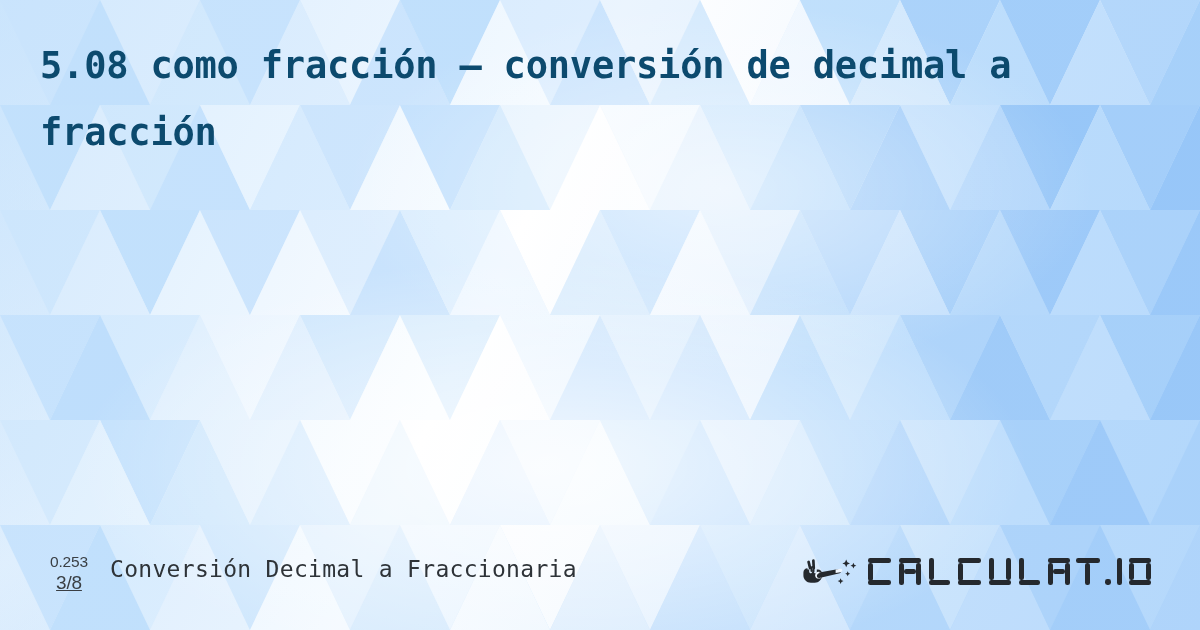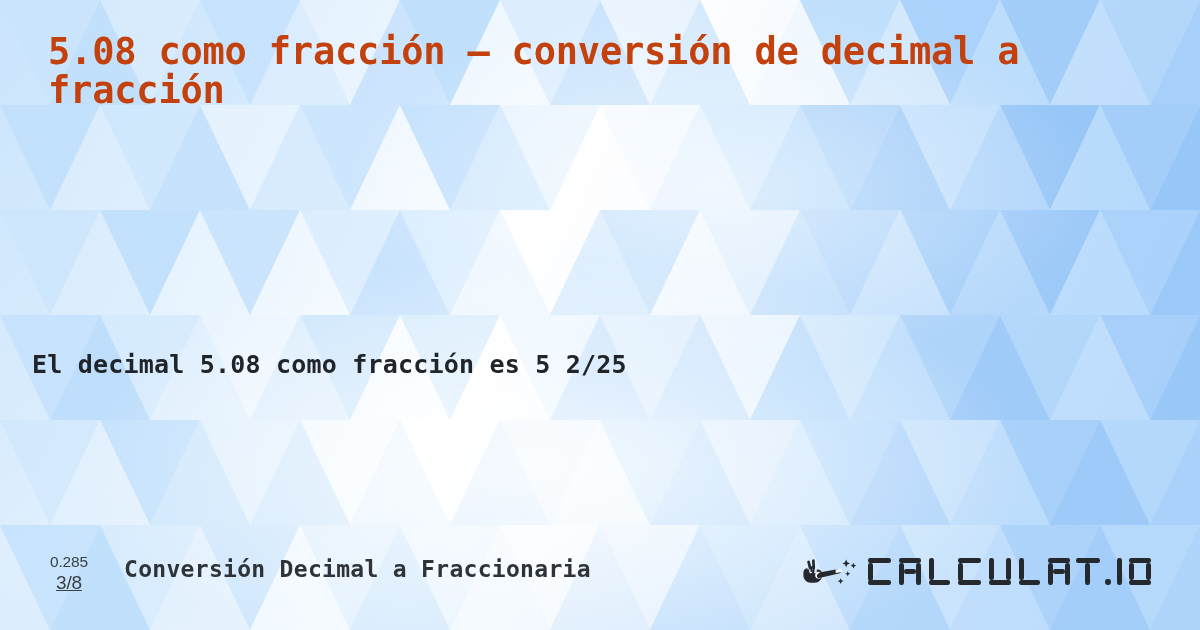--- a/index.html
+++ b/index.html
@@ -35,26 +35,26 @@
 
   
   .content {
     position:absolute;
     left:32px; top:0;
     width:1072px; height:630px;
   }
 
   #page-title {
     position:absolute;
-    left:16px; top:32px;
+    left:8px; top:32px;
     width:1040px;
     font-size:37px;
-    line-height:39px;
+    line-height:67px;
     font-weight:700;
-    color:#c2410c;
+    color:#0c4a6e;
     letter-spacing:-0.2px;
     white-space:pre-wrap;
   }
 
   #summary {
     position:absolute;
     left:0; top:175px;
     width:1063px;
     font-size:21.5px;
     line-height:37px;
@@ -98,24 +98,24 @@
   }
   #brand-mark .bm-frac {
     position:absolute; left:0; top:24px; width:74px;
     font-size:19px;
     letter-spacing:-0.2px;
     text-decoration:underline;
   }
 
   #footer-title {
     position:absolute;
-    left:92px; top:3px;
+    left:78px; top:3px;
     font-size:23px;
     line-height:34px;
-    font-weight:700;
+    font-weight:400;
     color:#2e3338;
     letter-spacing:0.3px;
     white-space:nowrap;
   }
 
   
   #logo {
     position:absolute;
     right:14px; top:2px;
     height:42px;
@@ -293,26 +293,25 @@
       <polygon points="1150,630 1250,630 1200,525" fill="#b4d7fb"></polygon>
     </g>
   </svg>
   <div id="bg-wash"></div>
 
   <div class="content">
 
     <h1 id="page-title">5.08 como fracción – conversión de decimal a fracción</h1>
 
 
-    <p id="answer">El decimal 5.08 como fracción es 5 2/25</p>
 
     <div id="footer">
 
       <div id="brand-mark">
-        <span class="bm-dec">0.285</span>
+        <span class="bm-dec">0.253</span>
         <span class="bm-frac">3/8</span>
       </div>
 
       <div id="footer-title">Conversión Decimal a Fraccionaria</div>
 
       <div id="logo">
         <svg id="logo-mark" width="58" height="38" viewBox="0 0 58 38" aria-hidden="true">
           <g fill="#25292e">
 
             <path d="M10.5 13.0c-1.1 0-2.0 0.9-2.0 2.0v3.0c0 0.5 0.4 0.9 0.9 0.9s0.9-0.4 0.9-0.9v-3.0

